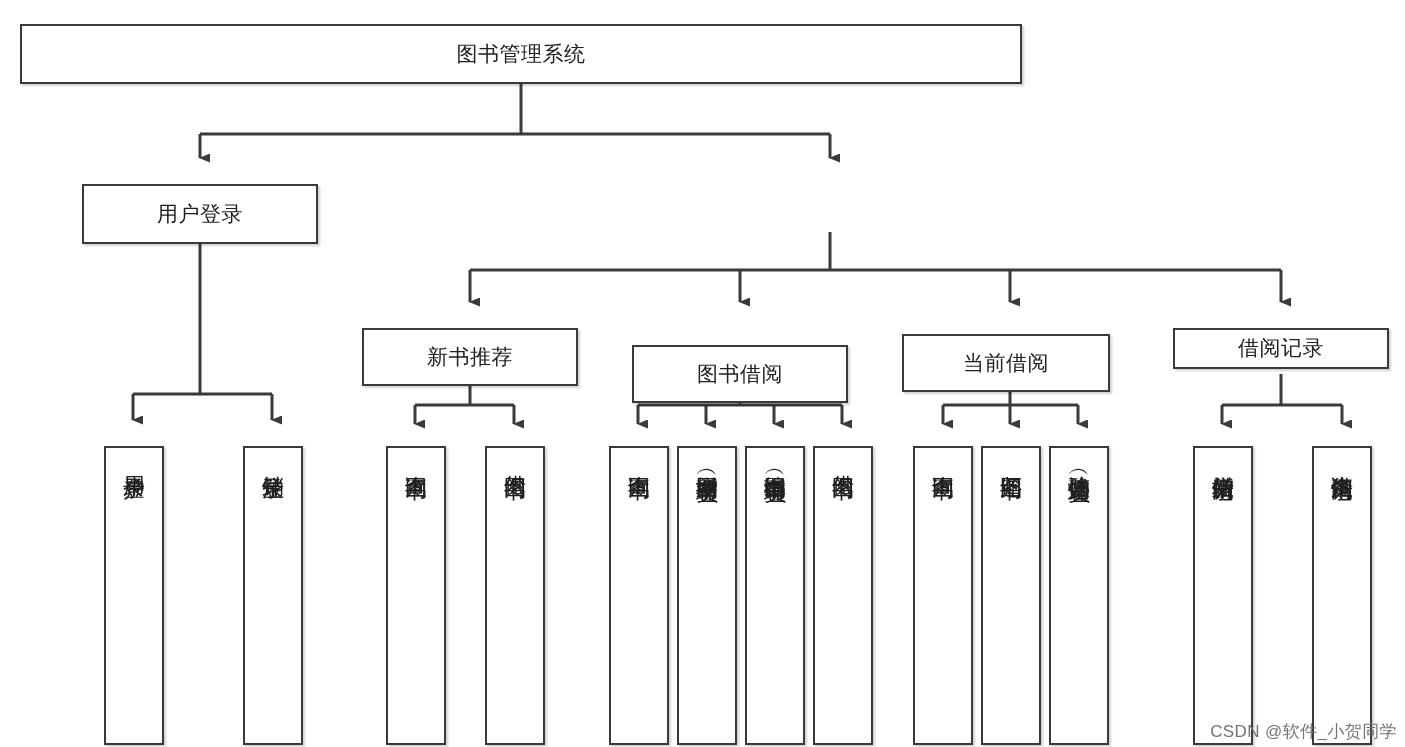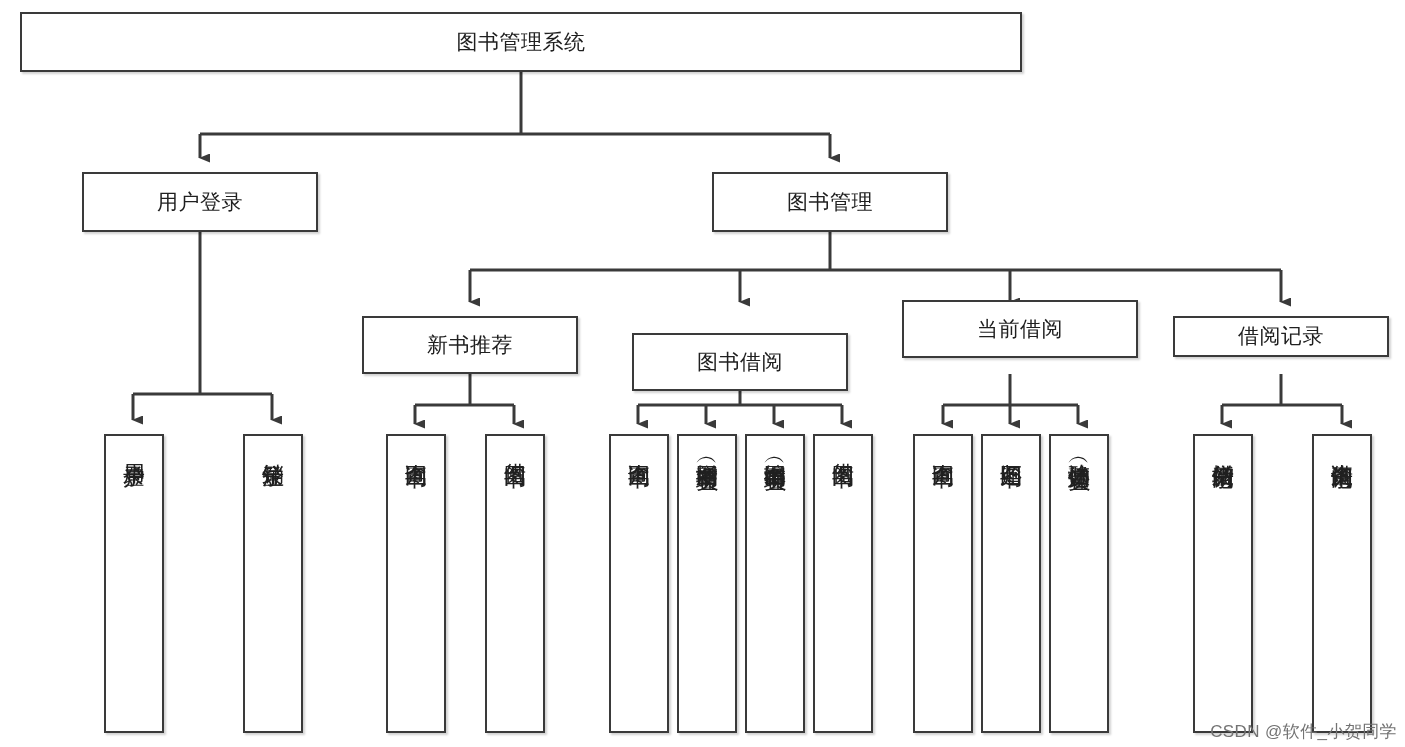--- a/index.html
+++ b/index.html
@@ -30,20 +30,21 @@
   .node {
     position: absolute;
     box-sizing: border-box;
     border: 2px solid #3a3a3a;
     background: #ffffff;
     display: flex;
     align-items: center;
     justify-content: center;
     box-shadow: 2px 2px 2px rgba(0,0,0,0.18);
     z-index: 2;
+    margin-top: 12px;
   }
   .node .lbl {
     font-size: 21px;
     line-height: 1.15;
     color: #202020;
     letter-spacing: 0.5px;
     white-space: nowrap;
   }
   .node.leaf {
     align-items: flex-start;
@@ -126,33 +127,30 @@
   </svg>
 
   <div class="node" style="left:20px; top:12px; width:1002px; height:60px;">
     <span class="lbl">图书管理系统</span>
   </div>
 
   <div class="node" style="left:82px; top:172px; width:236px; height:60px;">
     <span class="lbl">用户登录</span>
   </div>
 
-  <div class="node" style="left:712px; top:172px; width:236px; height:60px;">
-    <span class="lbl">图书管理</span>
-  </div>
 
   <div class="node" style="left:362px; top:316px; width:216px; height:58px;">
     <span class="lbl">新书推荐</span>
   </div>
 
   <div class="node" style="left:632px; top:333px; width:216px; height:58px;">
     <span class="lbl">图书借阅</span>
   </div>
 
-  <div class="node" style="left:902px; top:300px; width:236px; height:58px;">
+  <div class="node" style="left:902px; top:322px; width:208px; height:58px;">
     <span class="lbl">当前借阅</span>
   </div>
 
   <div class="node" style="left:1173px; top:316px; width:216px; height:41px;">
     <span class="lbl">借阅记录</span>
   </div>
 
   <div class="node leaf" style="left:104px; top:434px; width:60px; height:299px;">
     <span class="lbl">用户登录</span>
   </div>

